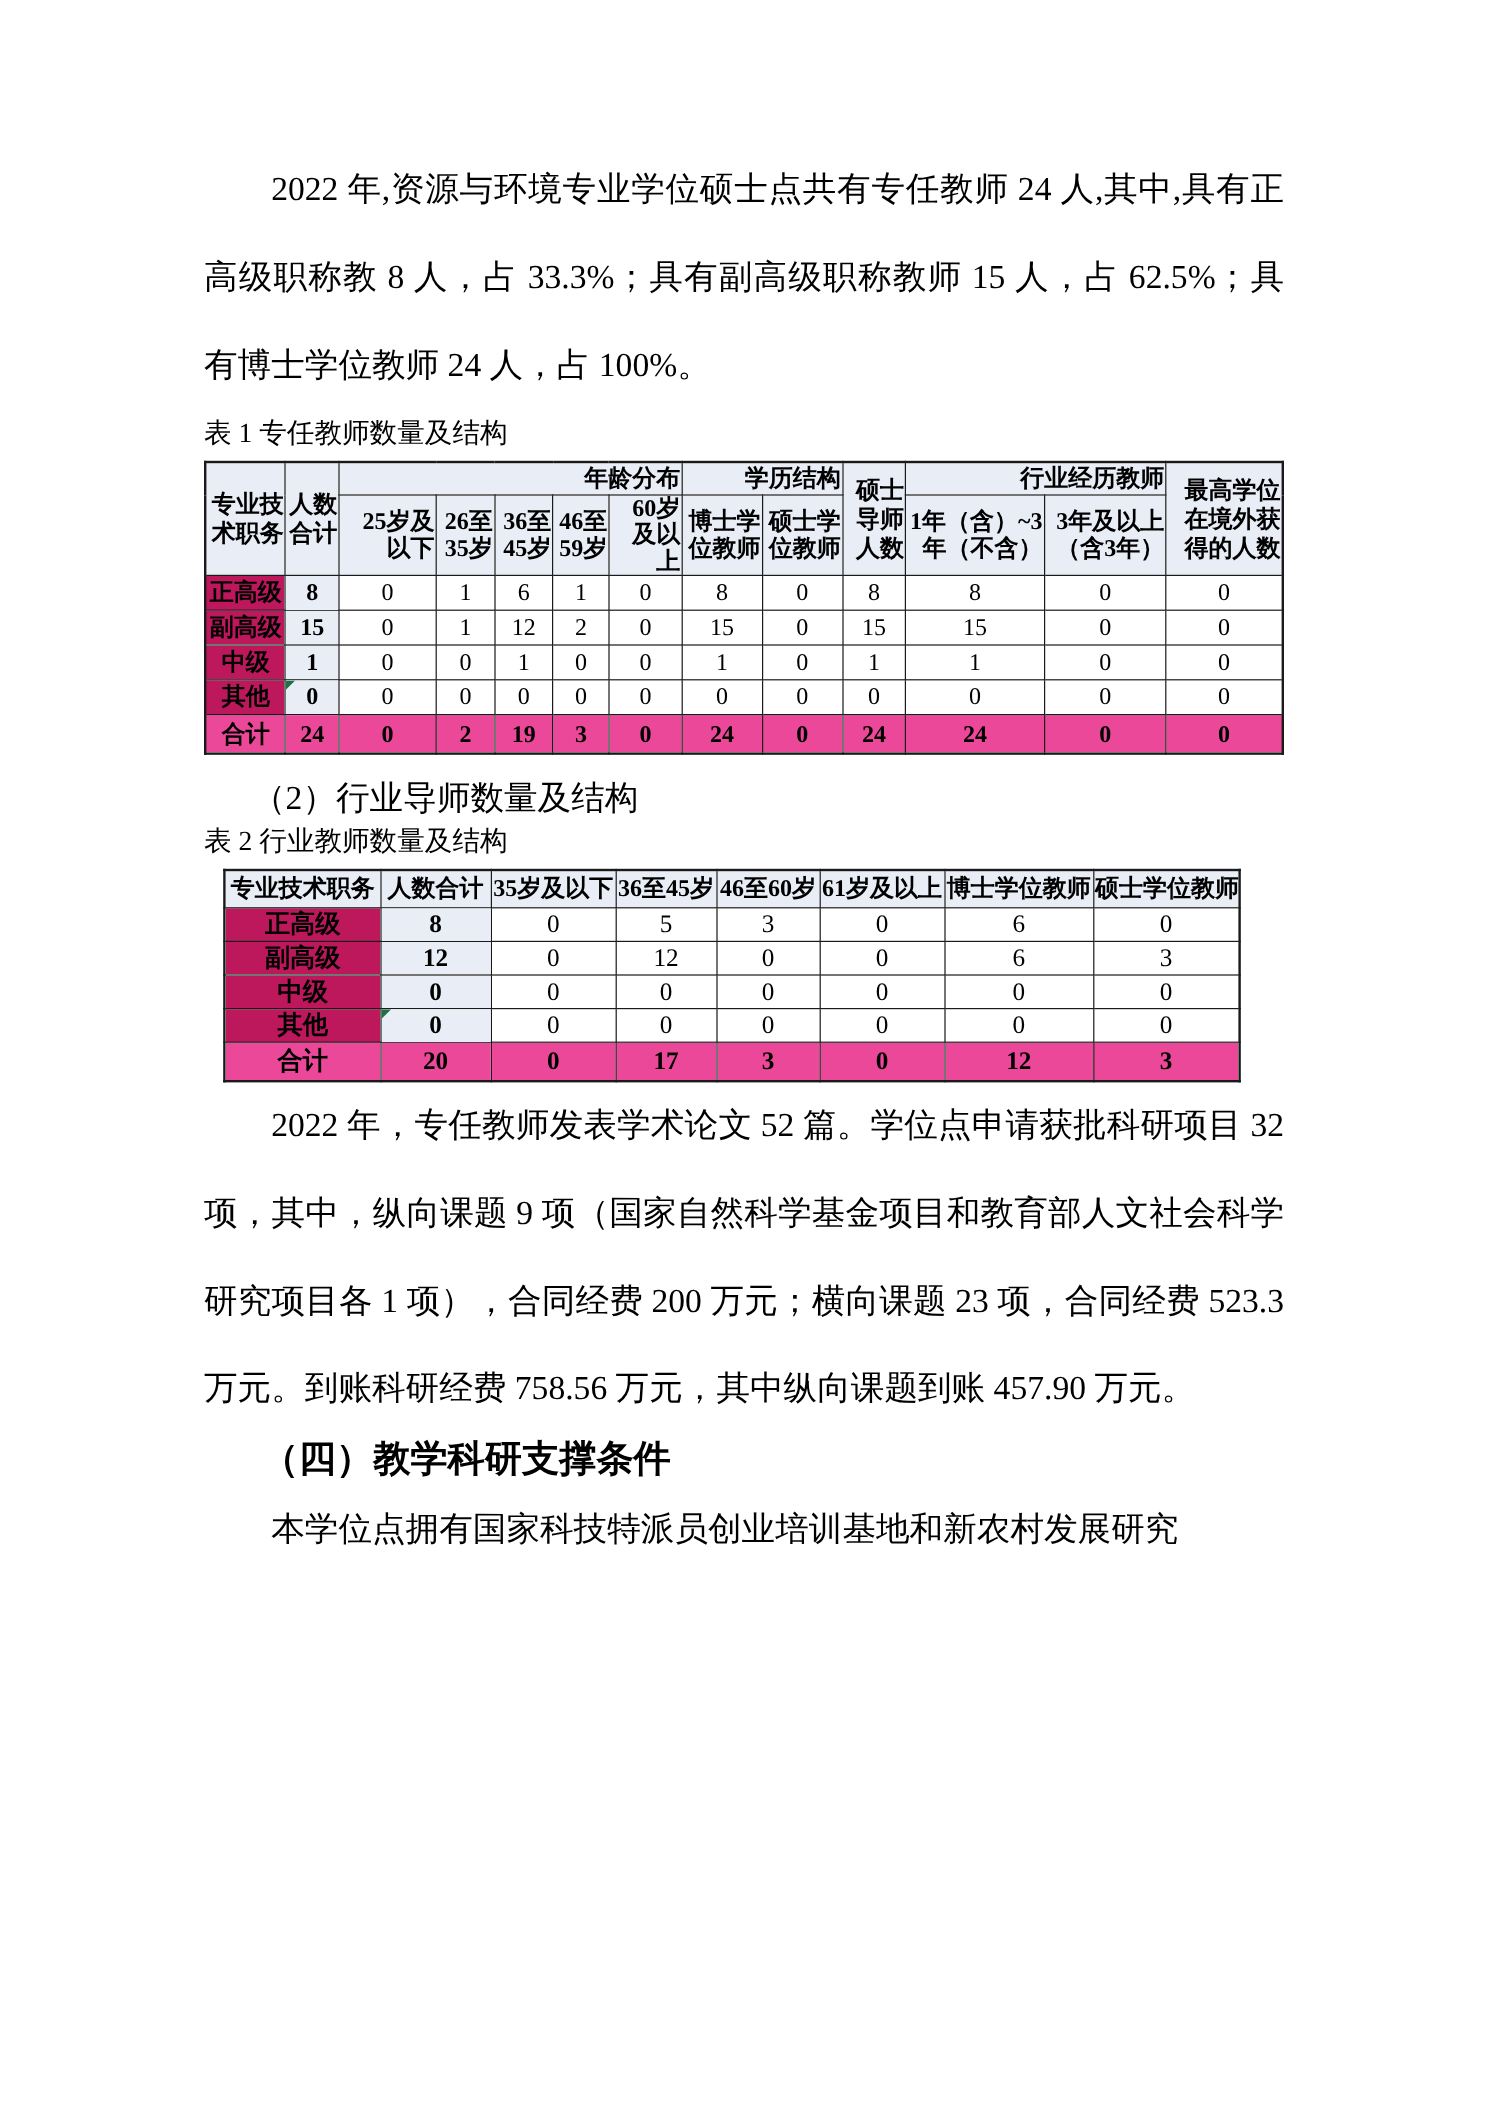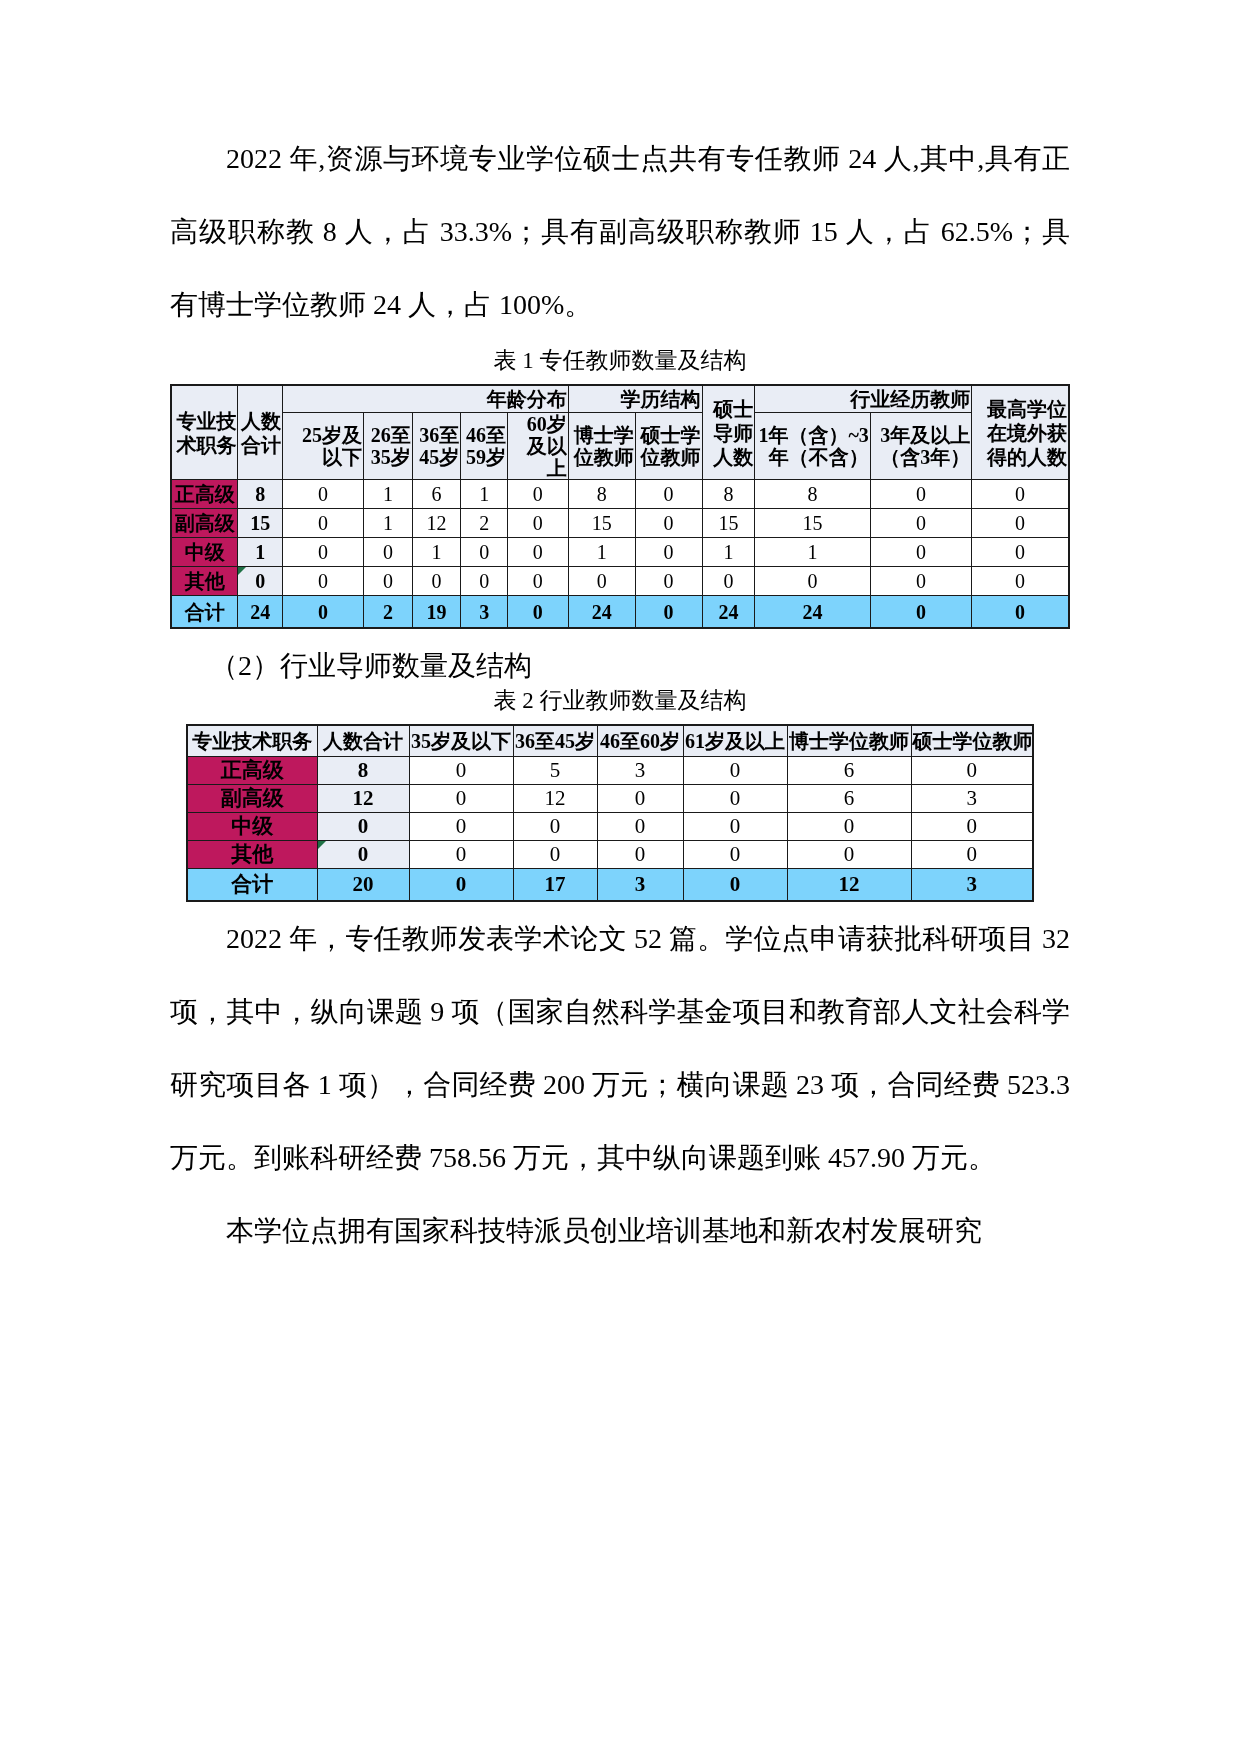--- a/index.html
+++ b/index.html
@@ -21,21 +21,20 @@
     text-align: justify;
     color: #000;
   }
   .indent2 { text-indent: 56px; }
 
   .para-1 { padding-top: 122px; }
   .sub-heading { margin-top: 18px; line-height: 40px; text-indent: 40px; }
   .para-2 { margin-top: 24px; }
 
   .table-title {
-    text-align: center;
     font-size: 23px;
     line-height: 30px;
     color: #000;
   }
   .t1-title { margin-top: 5px; }
   .t2-title { margin-top: -16px; }
 
   table { border-collapse: collapse; table-layout: fixed; border: 2px solid #1a1a1a; }
   th, td {
     border: 1px solid #1a1a1a;
@@ -53,21 +52,21 @@
   .t1 td { font-size: 20px; height: 28px; line-height: 26px; }
   .t1 tr.total-row td { height: 31px; }
 
   .t2 { width: 846px; margin-top: 8px; margin-left: 16px; }
   .t2 th { font-size: 20px; height: 30px; line-height: 28px; white-space: nowrap; }
   .t2 td { font-size: 21px; height: 27px; line-height: 25px; }
   .t2 tr.total-row td { height: 31px; }
 
   td.rowlabel { font-weight: bold; background: #be185d; }
   td.totalcol { font-weight: bold; background: #e9edf5; position: relative; }
-  tr.total-row td { font-weight: bold; background: #7dd3fc; }
+  tr.total-row td { font-weight: bold; background: #ec4899; }
 
   .comment-marker {
     position: absolute;
     top: 0; left: 0;
     width: 0; height: 0;
     border-top: 8px solid #1e7145;
     border-right: 8px solid transparent;
   }
 
   h3.section-heading {
@@ -299,18 +298,19 @@
           <td>0</td>
           <td>12</td>
           <td>3</td>
         </tr>
       </tbody>
     </table>
 
 
     <p class="body-text indent2 para-3">2022 年，专任教师发表学术论文 52 篇。学位点申请获批科研项目 32 项，其中，纵向课题 9 项（国家自然科学基金项目和教育部人文社会科学研究项目各 1 项），合同经费 200 万元；横向课题 23 项，合同经费 523.3 万元。到账科研经费 758.56 万元，其中纵向课题到账 457.90 万元。</p>
 
+    <h3 class="section-heading heading-4">（四）教学科研支撑条件</h3>
 
     <p class="body-text indent2 para-4">本学位点拥有国家科技特派员创业培训基地和新农村发展研究</p>
   </div>
 
   <div class="page-number">3</div>
 </div>
 
 </body></html>

